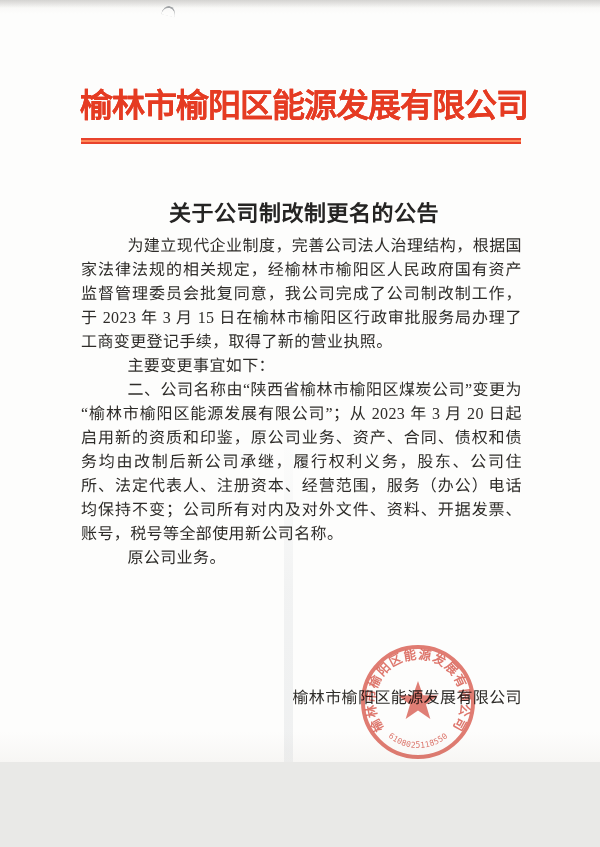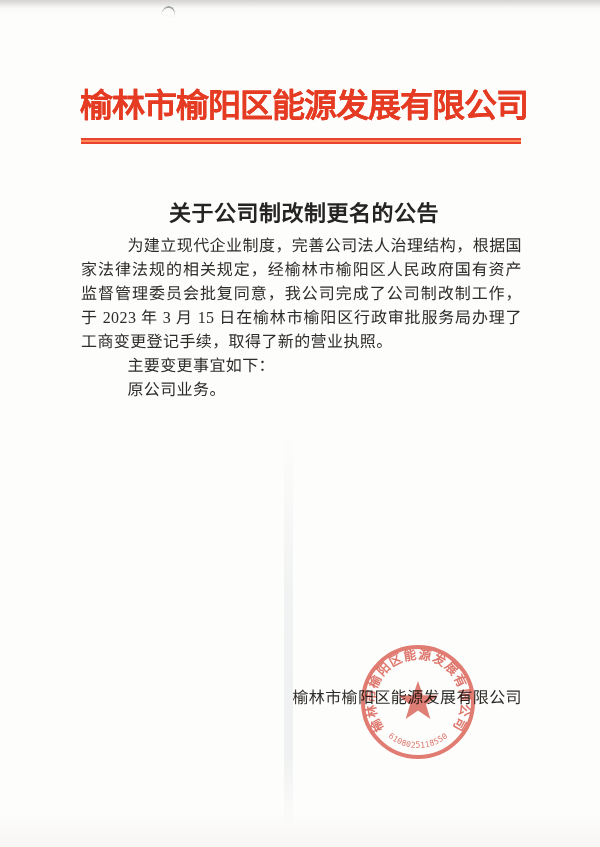--- a/index.html
+++ b/index.html
@@ -8,21 +8,21 @@
     --seal-red:#d5493c;
     --body-text:#2e2c29;
   }
   html,body{margin:0;padding:0;}
   body{
     width:600px;height:847px;overflow:hidden;
     background:#e9e9e7;
     font-family:"Liberation Serif","DejaVu Serif",serif;
   }
   .paper{
-    position:relative;width:600px;height:847px;
+    position:relative;width:600px;height:762px;
     background:linear-gradient(180deg,#f5f4f2 0px,#fdfdfc 14px,#fdfdfc 96%,#f7f6f4 100%);
     overflow:hidden;
   }
   
   .scan-top-edge{
     position:absolute;left:0;top:0;width:600px;height:8px;
     background:linear-gradient(180deg,rgba(150,150,148,.35),rgba(150,150,148,0));
     pointer-events:none;
   }
   .pen-mark{
@@ -92,20 +92,21 @@
 
   <div class="letterhead">榆林市榆阳区能源发展有限公司</div>
 
   <div class="red-rule"></div>
 
   <div class="doc-title">关于公司制改制更名的公告</div>
 
   <div class="doc-body">
     <p>为建立现代企业制度，完善公司法人治理结构，根据国家法律法规的相关规定，经榆林市榆阳区人民政府国有资产监督管理委员会批复同意，我公司完成了公司制改制工作，于 2023 年 3 月 15 日在榆林市榆阳区行政审批服务局办理了工商变更登记手续，取得了新的营业执照。</p>
     <p>主要变更事宜如下：</p>
+    <p>二、公司名称由“陕西省榆林市榆阳区煤炭公司”变更为“榆林市榆阳区能源发展有限公司”；从 2023 年 3 月 20 日起启用新的资质和印鉴，原公司业务、资产、合同、债权和债务均由改制后新公司承继，履行权利义务，股东、公司住所、法定代表人、注册资本、经营范围，服务（办公）电话均保持不变；公司所有对内及对外文件、资料、开据发票、账号，税号等全部使用新公司名称。</p>
     <p>原公司业务。</p>
   </div>
 
   <div class="signature">榆林市榆阳区能源发展有限公司</div>
 
 
   <svg class="seal" viewBox="-65 -65 130 130" xmlns="http://www.w3.org/2000/svg">
     <defs>
       <path id="sealArcTop" d="M -34.5 25.7 A 43 43 0 1 1 34.5 25.7" fill="none"></path>
       <path id="sealArcBottom" d="M -30.2 34.7 A 46 46 0 0 0 30.2 34.7" fill="none"></path>

